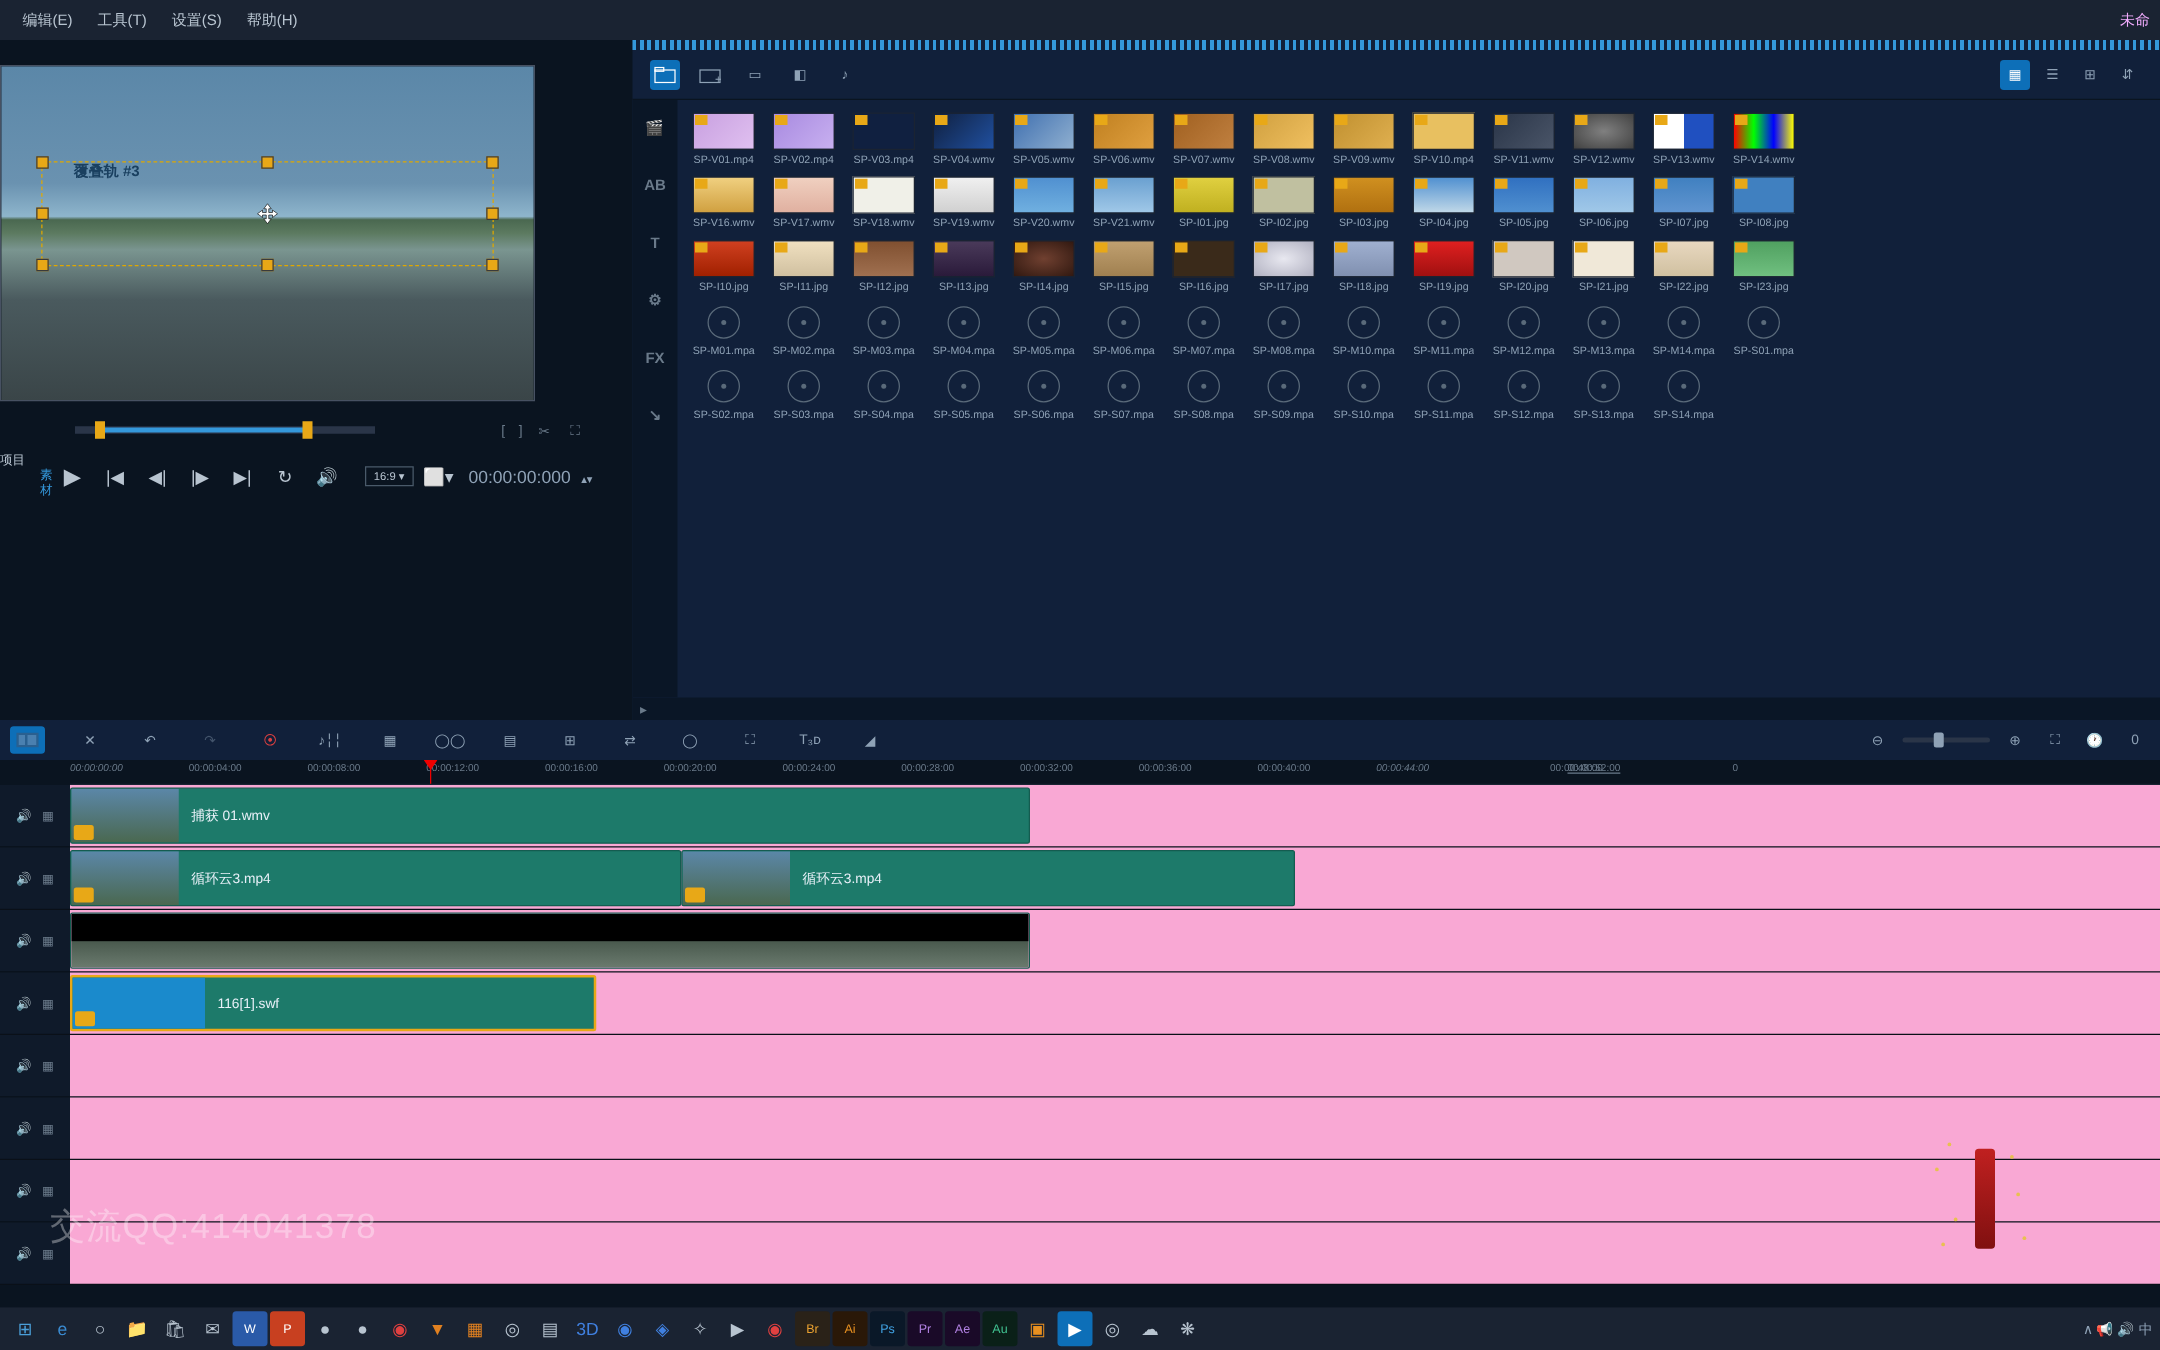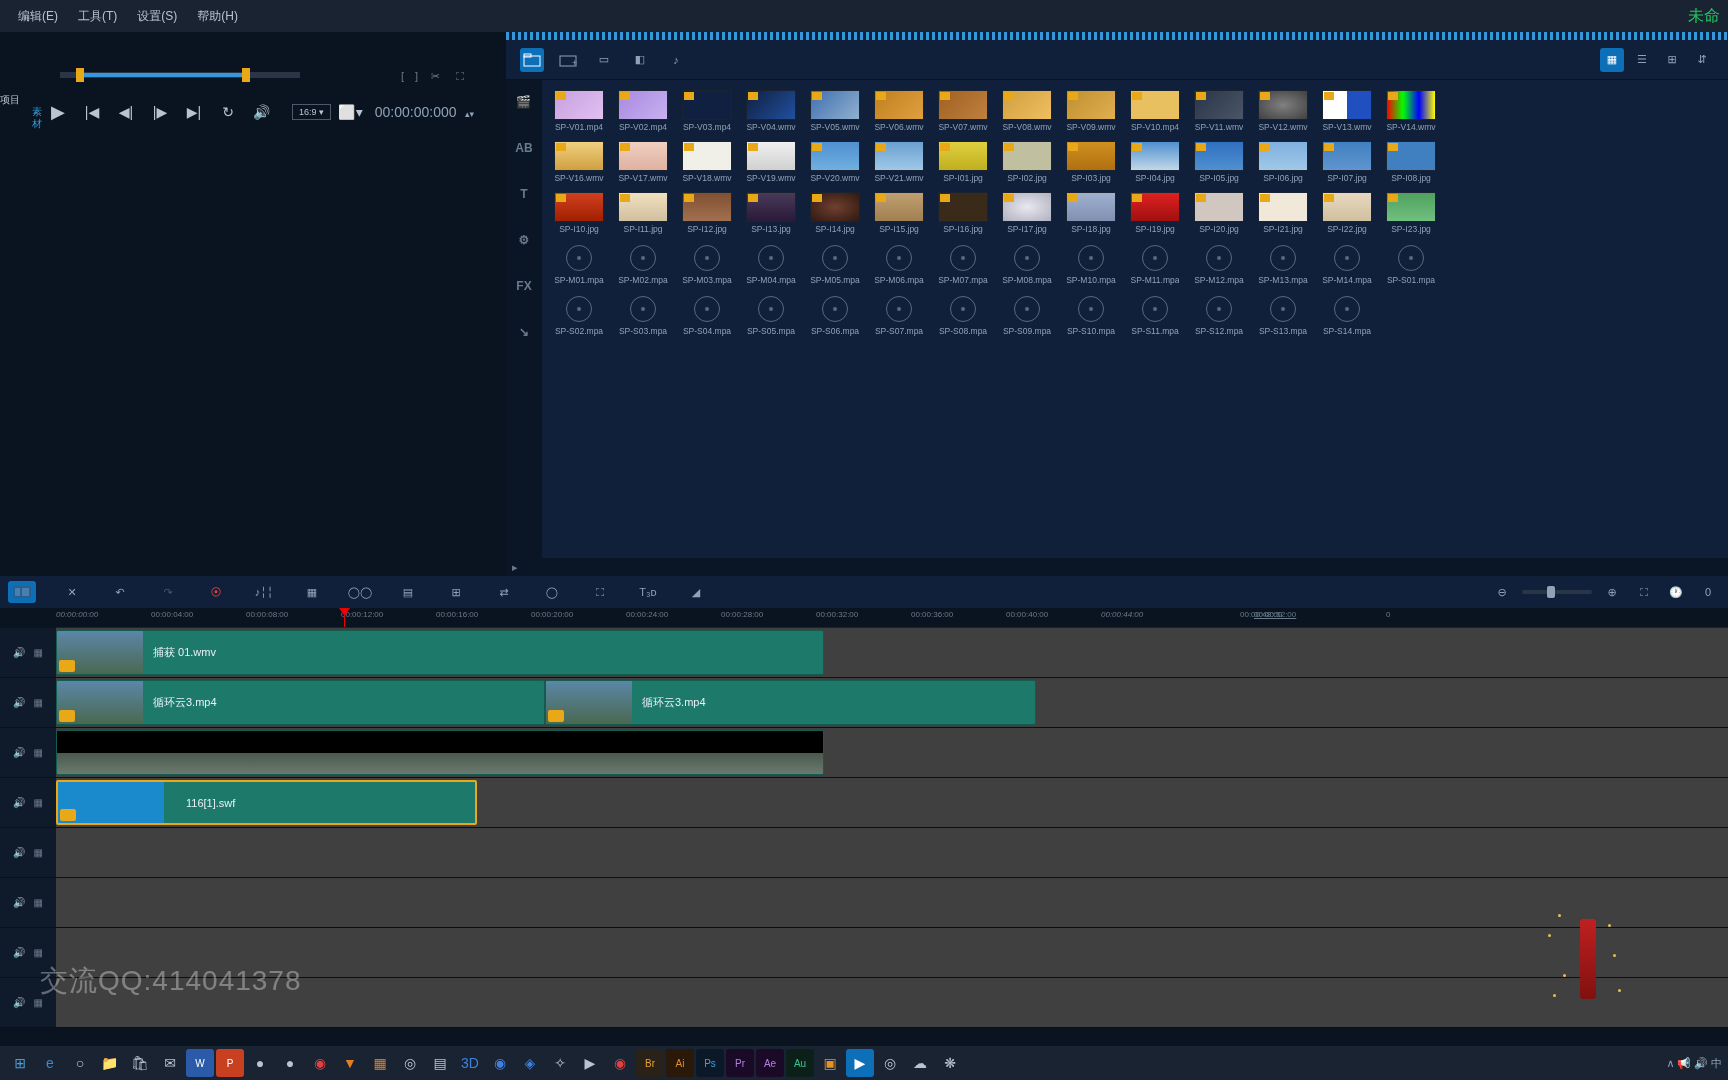--- a/index.html
+++ b/index.html
@@ -1,21 +1,21 @@
 <!DOCTYPE html>
 <html><head>
 <meta charset="utf-8">
 <style>
 * { margin: 0; padding: 0; box-sizing: border-box; font-family: "Microsoft YaHei", Arial, sans-serif; }
 body { background: #0f1824; color: #b8c4d0; font-size: 11px; overflow: hidden; width: 1728px; height: 1080px; }
 
 
 .menubar { height: 32px; background: #1a2332; display: flex; align-items: center; padding: 0 8px; position: relative; }
 .menubar .menu-item { padding: 4px 10px; cursor: pointer; font-size: 12px; }
-.menubar .unsaved { position: absolute; right: 8px; font-size: 16px; color: #22c55e; font-family: Liberation Serif, serif; }
+.menubar .unsaved { position: absolute; right: 8px; font-size: 12px; color: #f0abfc; font-family: Liberation Serif, serif; }
 
 
 .mode-tabs { position: absolute; left: 50%; transform: translateX(-50%); display: flex; top: 14px; z-index: 10; }
 .mode-tabs .tab { padding: 6px 30px; font-size: 14px; background: #1a2a3e; border: 1px solid #0a1420; cursor: pointer; }
 .mode-tabs .tab.active { background: #0d6fb8; color: #fff; }
 
 
 .content { display: flex; height: calc(100% - 32px - 470px - 34px); background: #0a1420; }
 
 
@@ -78,26 +78,26 @@
 .playhead { position: absolute; top: 0; bottom: 0; width: 1px; background: #e00; left: 288px; z-index: 5; }
 .playhead::before { content: ""; position: absolute; top: 0; left: -5px; width: 11px; height: 8px; background: #e00; clip-path: polygon(0 0, 100% 0, 50% 100%); }
 
 .marker-start { position: absolute; left: 13px; top: 20px; width: 0; height: 0; border-left: 6px solid transparent; border-right: 6px solid transparent; border-bottom: 10px solid #3a9f50; }
 
 .tl-tracks { background: #0a1420; overflow-y: auto; height: 416px; position: relative; }
 .tl-track { height: 50px; display: flex; border-bottom: 1px solid #0a1018; }
 .tl-track-header { width: 56px; background: #0f1a2a; display: flex; align-items: center; justify-content: center; gap: 8px; }
 .tl-track-header .mute { color: #6a7a8a; font-size: 10px; cursor: pointer; }
 .tl-track-header .lock { color: #6a7a8a; font-size: 10px; cursor: pointer; }
-.tl-track-lane { flex: 1; position: relative; background: #404040; }
+.tl-track-lane { flex: 1; position: relative; background: #f9a8d4; }
 
 .clip { position: absolute; top: 2px; bottom: 2px; background: #1d7a6a; border: 1px solid #145c50; border-radius: 2px; display: flex; align-items: center; overflow: hidden; }
 .clip .thumb { width: 86px; height: 100%; background: linear-gradient(to bottom, #5b87a8, #4a6850); flex-shrink: 0; }
 .clip .txt { padding: 0 10px; font-size: 11px; color: #e8f0f8; white-space: nowrap; }
-.clip.selected { border: 2px solid #e8a817; gap: 12px; }
+.clip.selected { border: 2px solid #e8a817; }
 .clip.pano .thumb { width: 100%; background: linear-gradient(to bottom, #000 0%, #000 50%, #4a5a4e 52%, #6a7a6e 100%); }
 .clip .aud-icon { position: absolute; bottom: 2px; left: 2px; width: 16px; height: 12px; background: #e8a817; border-radius: 2px; }
 
 
 .watermark { position: absolute; bottom: 80px; left: 40px; font-size: 28px; color: rgba(255,255,255,0.35); font-weight: normal; letter-spacing: 1px; z-index: 20; }
 .ribbon { position: absolute; right: 90px; bottom: 66px; width: 100px; height: 110px; pointer-events: none; z-index: 20; }
 .ribbon .r { position: absolute; width: 16px; height: 80px; background: linear-gradient(#c02020, #801010); left: 42px; top: 15px; border-radius: 3px; }
 .ribbon .sparkle { position: absolute; width: 3px; height: 3px; background: #e8c050; border-radius: 50%; }
 
 
@@ -115,20 +115,37 @@
       <div class="menu-item">编辑(E)</div>
       <div class="menu-item">工具(T)</div>
       <div class="menu-item">设置(S)</div>
       <div class="menu-item">帮助(H)</div>
     </div>
   <div class="unsaved">未命</div>
 </div>
 
 <div class="content">
   <div class="preview-panel">
+    <div class="preview-video">
+      <div class="bg"></div>
+      <div class="overlay-label">覆叠轨  #3</div>
+      <div class="selection-rect">
+        <div class="grab-handle" style="top:-5px;left:-5px"></div>
+        <div class="grab-handle" style="top:-5px;left:50%;margin-left:-5px"></div>
+        <div class="grab-handle" style="top:-5px;right:-5px"></div>
+        <div class="grab-handle" style="top:50%;margin-top:-5px;left:-5px"></div>
+        <div class="grab-handle" style="top:50%;margin-top:-5px;right:-5px"></div>
+        <div class="grab-handle" style="bottom:-5px;left:-5px"></div>
+        <div class="grab-handle" style="bottom:-5px;left:50%;margin-left:-5px"></div>
+        <div class="grab-handle" style="bottom:-5px;right:-5px"></div>
+        <svg width="20" height="20" style="position:absolute;top:50%;left:50%;margin:-10px">
+            <path d="M10 2 L13 6 L11 6 L11 9 L14 9 L14 7 L18 10 L14 13 L14 11 L11 11 L11 14 L13 14 L10 18 L7 14 L9 14 L9 11 L6 11 L6 13 L2 10 L6 7 L6 9 L9 9 L9 6 L7 6 Z" fill="#fff" stroke="#000" stroke-width="0.5"></path>
+          </svg>
+      </div>
+    </div>
     <div class="preview-trim">
       <div class="trim-bar"></div>
       <div class="trim-active"></div>
       <div class="trim-handle left"></div>
       <div class="trim-handle right"></div>
       <span style="position:absolute;right:70px;top:-2px;color:#6a7a8a">[</span>
       <span style="position:absolute;right:56px;top:-2px;color:#6a7a8a">]</span>
       <span style="position:absolute;right:34px;top:-2px;color:#6a7a8a">✂</span>
       <span style="position:absolute;right:10px;top:-2px;color:#6a7a8a">⛶</span>
     </div>

